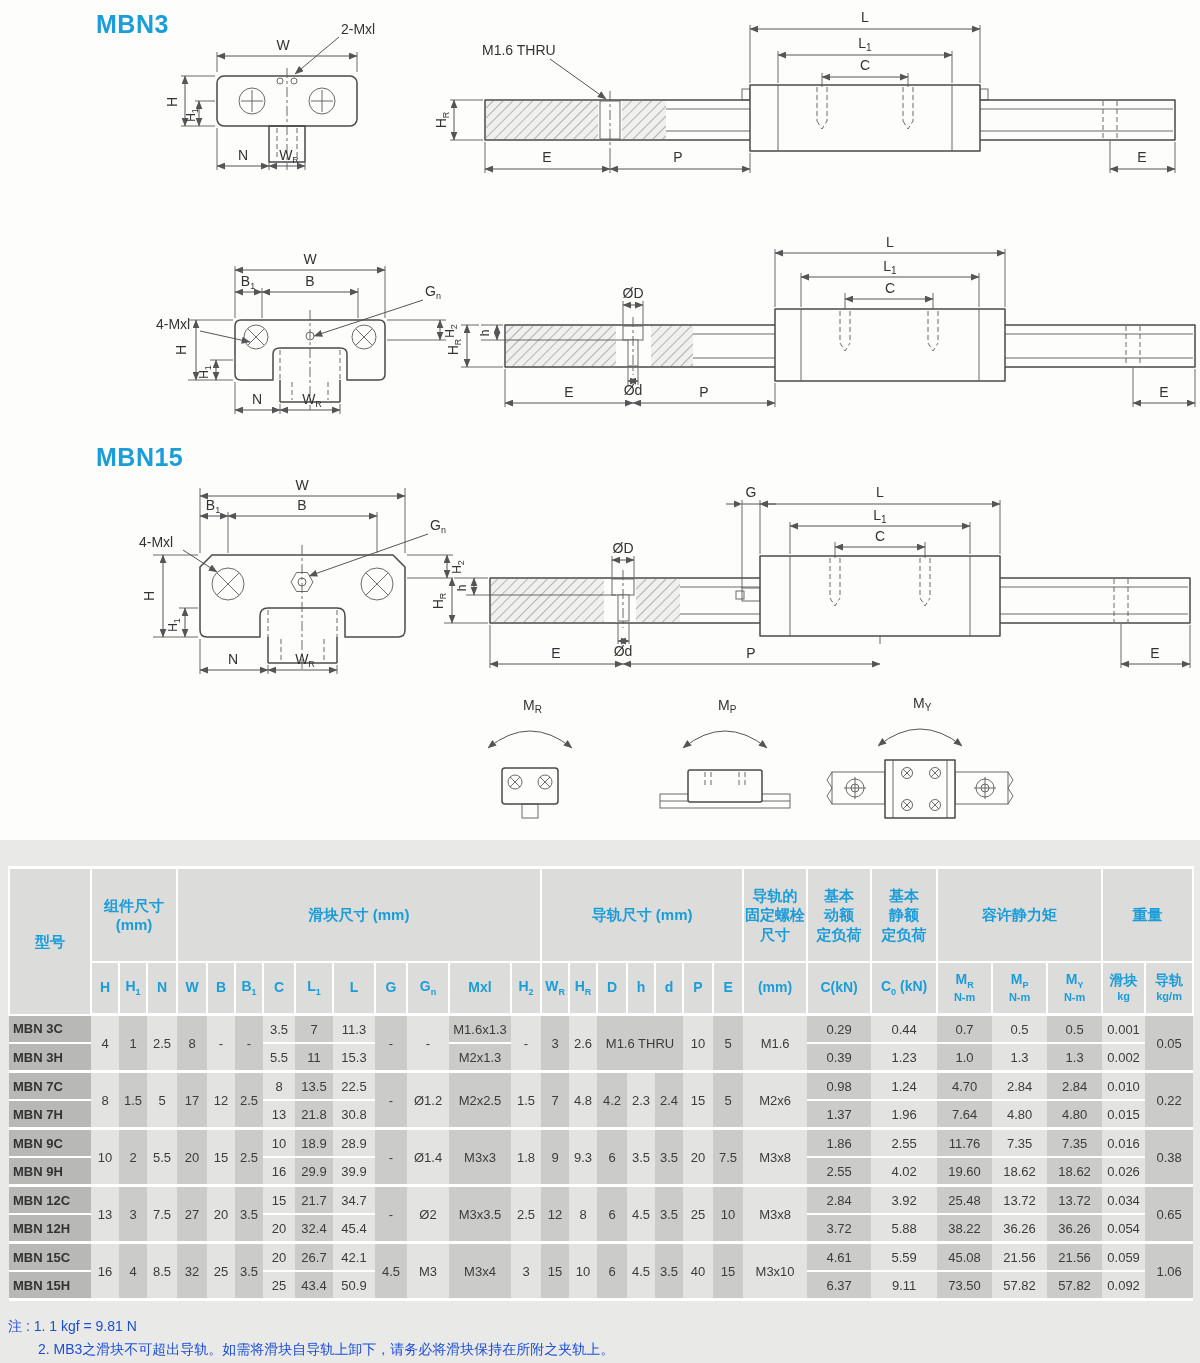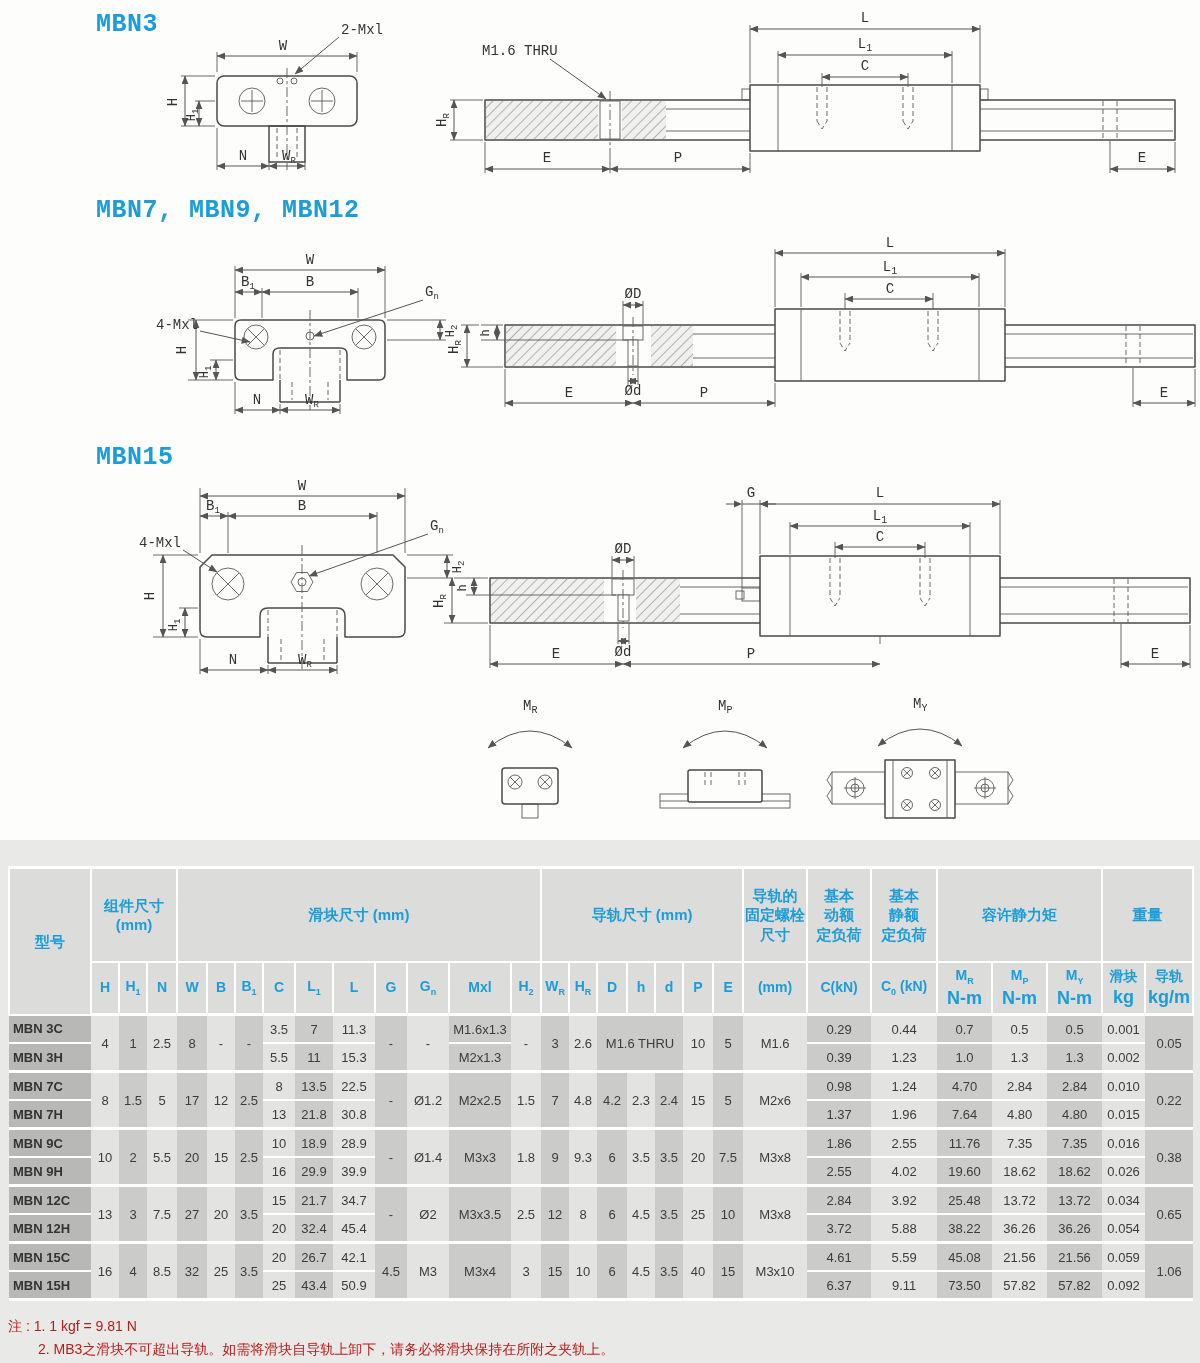--- a/index.html
+++ b/index.html
@@ -1,47 +1,47 @@
 <!DOCTYPE html>
 <html><head>
 <meta charset="utf-8">
 <style>
   html,body{margin:0;padding:0;background:#fdfdfc;}
   body{width:1200px;height:1363px;overflow:hidden;position:relative;
        font-family:"Liberation Sans","DejaVu Sans",sans-serif;color:#333;}
   
-  #drawings{position:absolute;left:0;top:0;width:1200px;height:840px;background:#fdfdfc;font-family:Liberation Mono, monospace;}
+  #drawings{position:absolute;left:0;top:0;width:1200px;height:840px;background:#fdfdfc;}
   .dwg-title{position:absolute;left:96px;font-size:25px;font-weight:bold;color:#1b9dd9;letter-spacing:.5px;}
   .dwg{position:absolute;}
   svg text{font-size:14px;fill:#333;}
   svg text.sm{font-size:12px;}
   .ol{fill:none;stroke:#4a4a4a;stroke-width:1.5;stroke-linejoin:round;}
   .thin{fill:none;stroke:#5a5a5a;stroke-width:.9;}
   .dim{fill:none;stroke:#555;stroke-width:1;}
   .dsh{stroke-dasharray:5 3;}
   .cl{stroke-dasharray:10 3 3 3;}
   .arr{fill:#555;stroke:none;}
   .wfill{fill:#fdfdfc;}
   
   #table-section{position:absolute;left:0;top:840px;width:1200px;height:523px;background:#e9e9e7;}
   #spec-spacer{height:26px;}
   table{border-collapse:collapse;table-layout:fixed;width:1184px;margin:0 8px;border-top:3px solid #fff;}
   th{background:#dcdcda;color:#1b9dd9;font-weight:bold;text-align:center;vertical-align:middle;
      border:2px solid #fff;padding:2px 1px;}
   tr.h1 th{font-size:15px;line-height:1.3;white-space:pre-line;height:88px;}
   tr.h2 th{font-size:14px;height:46px;border-bottom:3px solid #fff;line-height:1.25;}
   tr.h2 th sub{font-size:9px;}
-  tr.h2 th div{font-size:18px;}
+  tr.h2 th div{font-size:11px;}
   td{text-align:center;font-size:13px;color:#3c3c3c;height:26px;padding:0 2px;
      border-bottom:3px solid #fff;}
   td.mid{border-bottom:2px solid #fff;}
   td.dk{background:#cbcbc9;}
   td.lt{background:#e3e3e1;}
   td.model{background:#b8b8b6;text-align:left;padding-left:4px;font-weight:bold;color:#333;}
-  #notes{margin:14px 8px 0 8px;font-size:14px;color:#b91c1c;line-height:1.65;}
+  #notes{margin:14px 8px 0 8px;font-size:14px;color:#1d4ed8;line-height:1.65;}
   #notes .n2{padding-left:30px;}
 </style>
 </head>
 <body>
 
 <div id="drawings">
 
   <div class="dwg-title" style="top:10px;">MBN3</div>
 
   <svg class="dwg" style="left:155px;top:20px;" width="270" height="160" viewBox="0 0 270 160">
@@ -139,21 +139,20 @@
       <line class="thin" x1="690" y1="136" x2="690" y2="168"></line>
     <line class="thin" x1="755" y1="137" x2="755" y2="168"></line>
     <line class="dim" x1="65" y1="164" x2="190" y2="164" marker-start="url(#a2)" marker-end="url(#a2)"></line>
     <line class="dim" x1="190" y1="164" x2="330" y2="164" marker-start="url(#a2)" marker-end="url(#a2)"></line>
     <line class="dim" x1="690" y1="164" x2="755" y2="164" marker-start="url(#a2)" marker-end="url(#a2)"></line>
     <text x="127" y="157" text-anchor="middle">E</text>
     <text x="258" y="157" text-anchor="middle">P</text>
     <text x="722" y="157" text-anchor="middle">E</text>
   </svg>
 
-  <div class="dwg-title" style="top:196px;">MBN7, MBN9, MBN12</div>
 
   <svg class="dwg" style="left:140px;top:232px;" width="330" height="190" viewBox="0 0 330 190">
     <defs>
       <marker id="a3" viewBox="0 0 10 8" refX="9.5" refY="4" markerWidth="9" markerHeight="7" orient="auto-start-reverse">
         <path d="M0 0L10 4L0 8z" fill="#555"></path>
         </marker>
     </defs>
     <line class="thin" x1="95" y1="86" x2="95" y2="34"></line>
       <line class="thin" x1="245" y1="86" x2="245" y2="34"></line>
     <line class="dim" x1="95" y1="38" x2="245" y2="38" marker-start="url(#a3)" marker-end="url(#a3)"></line>

